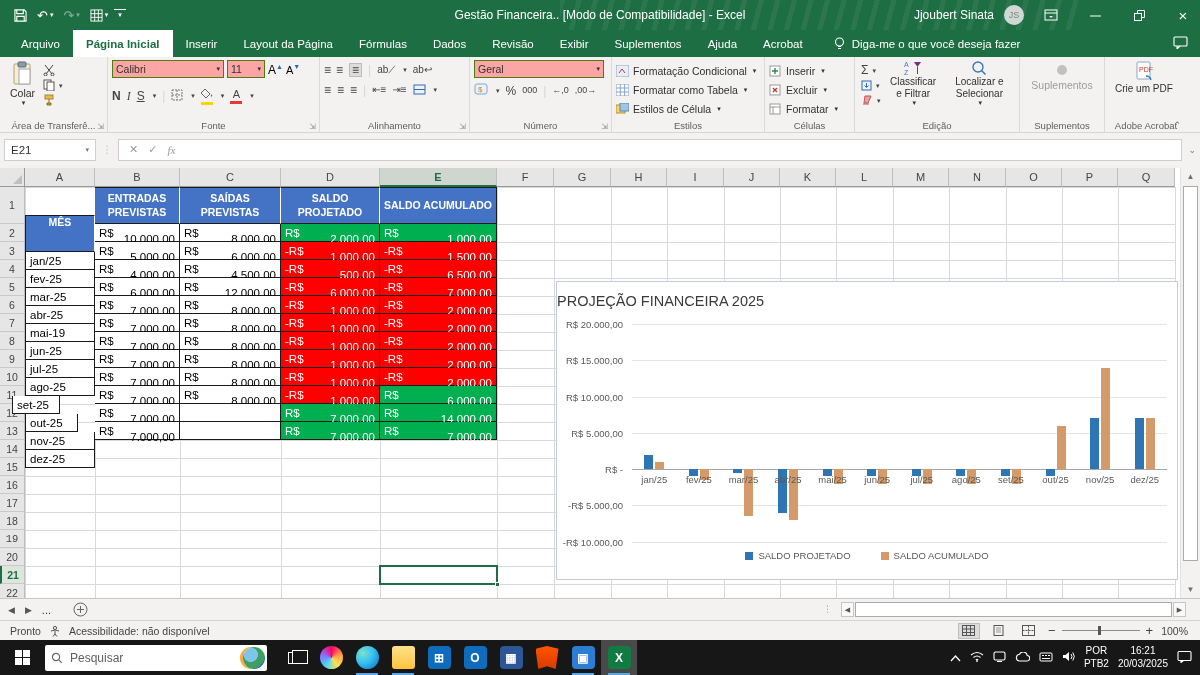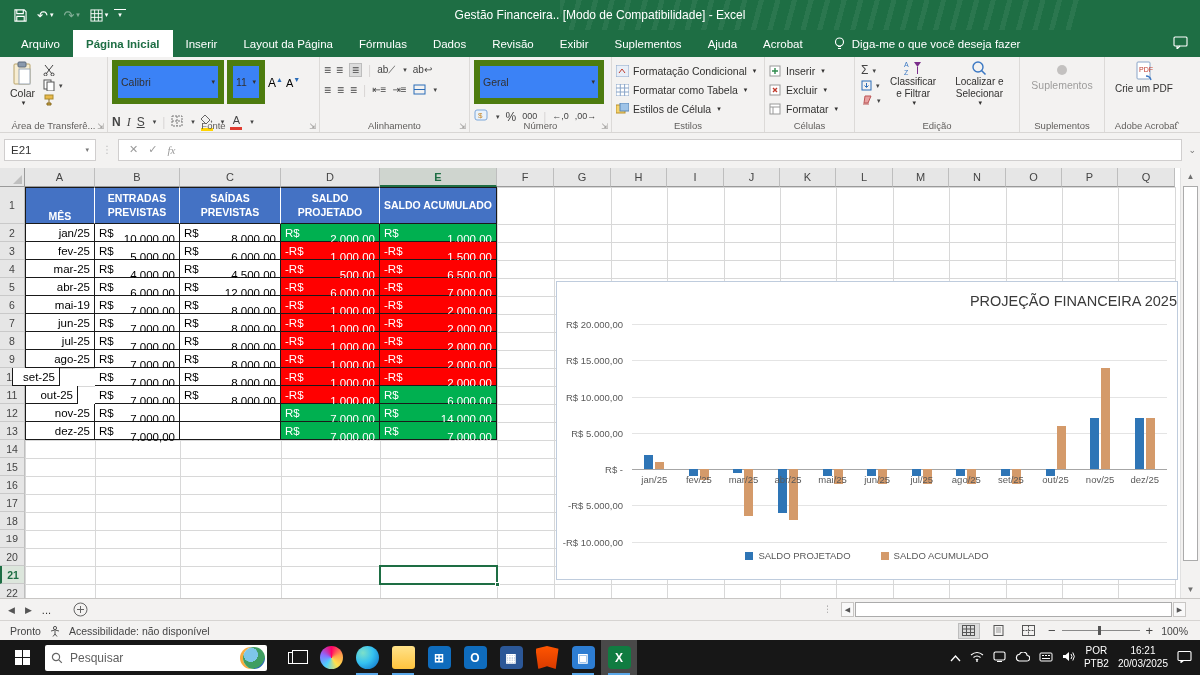--- a/index.html
+++ b/index.html
@@ -31,21 +31,21 @@
 
   
   .ribbon { position:absolute; top:57px; left:0; width:1200px; height:76px; background:#F3F2F1; border-bottom:1px solid #D8D6D4; display:flex; }
   .rgroup { position:relative; border-right:1px solid #DCDAD8; display:flex; flex-direction:column; padding:3px 4px 14px 4px; }
   .rlabel { position:absolute; bottom:1px; left:0; right:0; text-align:center; font-size:9.5px; color:#605E5C; white-space:nowrap; overflow:hidden; }
   .launcher { position:absolute; bottom:1px; right:3px; font-size:8px; color:#8a8886; }
   .rbody { display:flex; flex:1; align-items:flex-start; }
   .bigbtn { display:flex; flex-direction:column; align-items:center; justify-content:center; padding:1px 6px; font-size:10.5px; color:#323130; }
   .minicol { display:flex; flex-direction:column; gap:3px; padding:4px 2px; }
   .mini { font-size:11px; color:#444; display:flex; align-items:center; gap:2px; line-height:1; }
-  .selbox { background:#3b82f6; border:6px solid #4d7c0f; font-size:10.5px; color:#323130; display:flex; align-items:center; padding:16px 3px; height:18px; }
+  .selbox { background:#fca5a5; border:1px solid #4d7c0f; font-size:10.5px; color:#323130; display:flex; align-items:center; padding:8px 3px; height:18px; }
   .fontrow { display:flex; gap:3px; align-items:center; }
   .btnrow { display:flex; gap:6px; align-items:center; margin-top:5px; font-size:12px; color:#444; }
   .glyph { line-height:1; }
   .colorbar { display:block; height:3px; width:12px; margin-top:1px; }
   .stackbtn { display:flex; align-items:center; gap:4px; font-size:10.5px; color:#323130; height:17px; white-space:nowrap; }
   .sicon { width:13px; height:12px; display:inline-block; }
   .twoline { font-size:10px; color:#323130; line-height:1.15; text-align:center; }
   .collapse { position:absolute; right:6px; bottom:2px; font-size:9px; color:#666; }
 
   
@@ -63,36 +63,36 @@
   .corner::after { content:""; position:absolute; right:2px; bottom:2px; border-left:9px solid transparent; border-bottom:9px solid #BFBFBF; }
   .colhead { position:absolute; top:0; height:19px; background:#E6E6E6; border-right:1px solid #BEBEBE; border-bottom:1px solid #9a9a9a; font-size:11px; color:#444; display:flex; align-items:center; justify-content:center; }
   .colhead.sel { background:#CFD5CF; color:#1E6E44; border-bottom:2px solid #1E6E44; font-weight:bold; }
   .rowhead { position:absolute; left:0; width:25px; background:#E6E6E6; border-right:1px solid #BEBEBE; border-bottom:1px solid #C9C9C9; font-size:10.5px; color:#444; display:flex; align-items:center; justify-content:center; }
   .rowhead.sel { color:#1E6E44; font-weight:bold; background:#DCE6DC; border-left:2px solid #1E6E44; }
   .vline { position:absolute; width:1px; background:#D8D8D8; }
   .hline { position:absolute; height:1px; background:#D8D8D8; }
   .tcell { position:absolute; font-size:11.5px; color:#000; display:flex; align-items:center; background:#fff; border-right:1px solid #1a1a1a; border-bottom:1px solid #1a1a1a; padding:0 4px; }
   .tcell.hdr { background:#4472C4; color:#fff; font-weight:bold; font-size:10.5px; flex-direction:column; justify-content:center; text-align:center; line-height:1.25; border-right:1px solid #fff; border-top:1px solid #1a1a1a; border-bottom:1px solid #1a1a1a; padding:0 2px; }
   .tcell.hdr.last { border-right:1px solid #1a1a1a; }
-  .tcell.first { border-left:1px solid #1a1a1a; justify-content:flex-end; }
+  .tcell.first { border-left:1px solid #1a1a1a; justify-content:flex-start;margin-top:28px; }
   .tcell .cur { margin-right:auto; }
   .tcell .val { margin-left:auto;margin-top:12px; }
   .tcell.pos { background:#00B050; color:#fff; }
   .tcell.neg { background:#FF0000; color:#fff; }
   .selbox-cell { position:absolute; border:2px solid #1E6E44; background:transparent; }
   .fillhandle { position:absolute; width:5px; height:5px; background:#1E6E44; border:1px solid #fff; right:-4px; bottom:-4px; }
 
   
   .vscroll { position:absolute; top:168px; left:1180px; width:20px; height:430px; background:#F3F2F1; border-left:1px solid #E1E1E1; }
   .vs-btn { position:absolute; left:2px; width:15px; height:15px; color:#707070; font-size:8px; display:flex; align-items:center; justify-content:center; }
   .vs-thumb { position:absolute; left:2px; width:15px; background:#fff; border:1px solid #ABABAB; }
 
   
   .chart { position:absolute; background:#fff; border:1px solid #BFCCDD; }
-  .chart-title { position:absolute; top:11px; left:0; right:0; text-align:right; font-size:14.5px; color:#3a3a3a; }
+  .chart-title { position:absolute; top:11px; left:0; right:0; text-align:left; font-size:14.5px; color:#3a3a3a; }
   .cgrid { position:absolute; height:1px; background:#E4E4E4; }
   .cgrid.zero { background:#A6A6A6; }
   .ylab { position:absolute; font-size:9.5px; color:#595959; text-align:right; }
   .xlab { position:absolute; font-size:9.5px; color:#595959; text-align:center; z-index:3; }
   .bar { position:absolute; z-index:2; }
   .legend { position:absolute; left:0; right:0; display:flex; justify-content:center; gap:30px; font-size:9.5px; color:#595959; }
   .legend .li { display:flex; align-items:center; gap:5px; }
   .legend .sw { width:8px; height:8px; display:inline-block; }
 
   
@@ -150,20 +150,43 @@
       <span class="qat-btn">
         <svg width="13" height="13" viewBox="0 0 14 14">
             <rect x="1" y="1" width="12" height="12" fill="none" stroke="#fff"></rect>
             <path d="M1 5 h12 M1 9 h12 M5 1 v12 M9 1 v12" stroke="#fff" stroke-width="1"></path>
           </svg>
         <span class="dd">▾</span>
       </span>
       <span class="qat-btn" style="border-top:1px solid #fff; font-size:7px; padding-top:1px;">▾</span>
     </div>
     <div class="tb-title">Gestão Financeira..  [Modo de Compatibilidade] - Excel</div>
+    <div class="tb-right">
+      <span class="tb-user">Jjoubert Sinata</span>
+      <span class="avatar">JS</span>
+      <span class="winbtn">
+        <svg width="14" height="12" viewBox="0 0 14 12">
+            <rect x="1" y="1" width="12" height="10" fill="none" stroke="#fff"></rect>
+            <path d="M1 4 h12" stroke="#fff"></path>
+            <path d="M7 9 l-2-2 h4 z" fill="#fff"></path>
+          </svg>
+      </span>
+      <span class="winbtn">
+          <svg width="11" height="11" viewBox="0 0 11 11">
+            <path d="M0 6 h11" stroke="#fff"></path>
+          </svg>
+        </span>
+      <span class="winbtn">
+          <svg width="11" height="11" viewBox="0 0 11 11">
+            <rect x="0.5" y="3.5" width="7" height="7" fill="none" stroke="#fff"></rect>
+            <path d="M3.5 3.5 v-3 h7 v7 h-3" fill="none" stroke="#fff"></path>
+          </svg>
+        </span>
+      <span class="winbtn" style="font-size:15px;">×</span>
+    </div>
   </header>
 
   <nav class="menubar">
     <div class="menu-tabs" id="menuTabs">
         <div class="menu-tab">Arquivo</div>
         <div class="menu-tab active">Página Inicial</div>
         <div class="menu-tab">Inserir</div>
         <div class="menu-tab">Layout da Página</div>
         <div class="menu-tab">Fórmulas</div>
         <div class="menu-tab">Dados</div>

